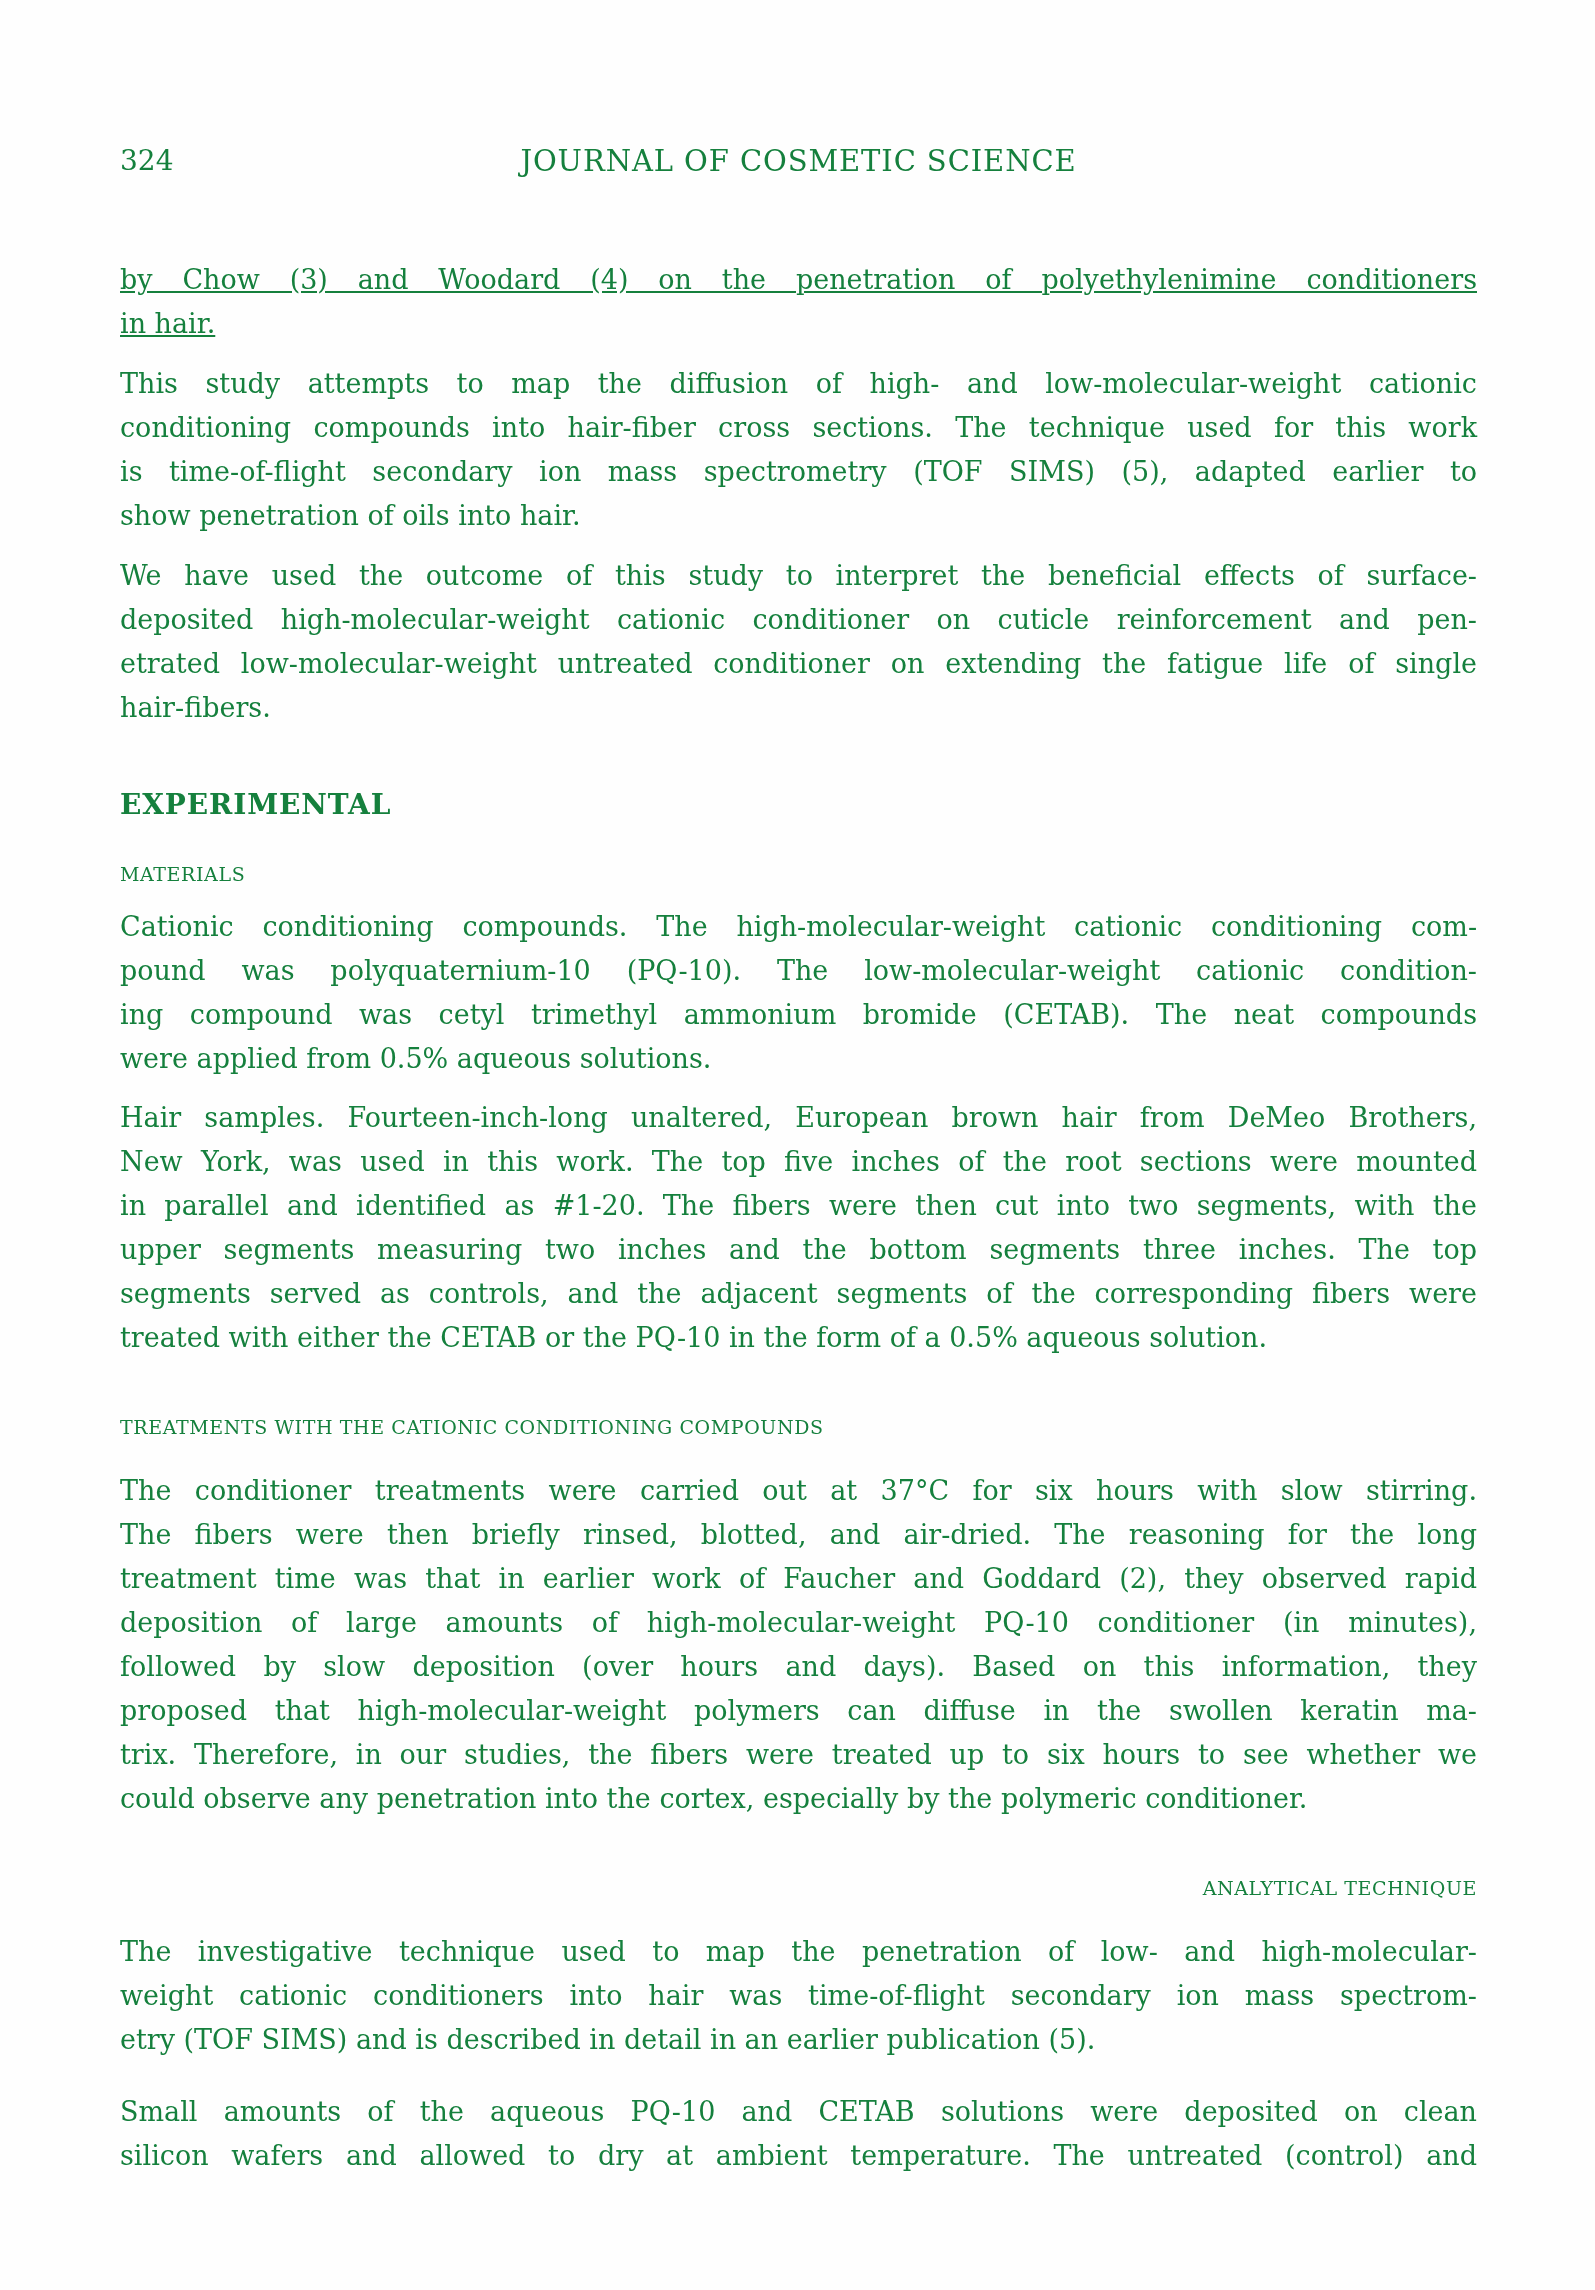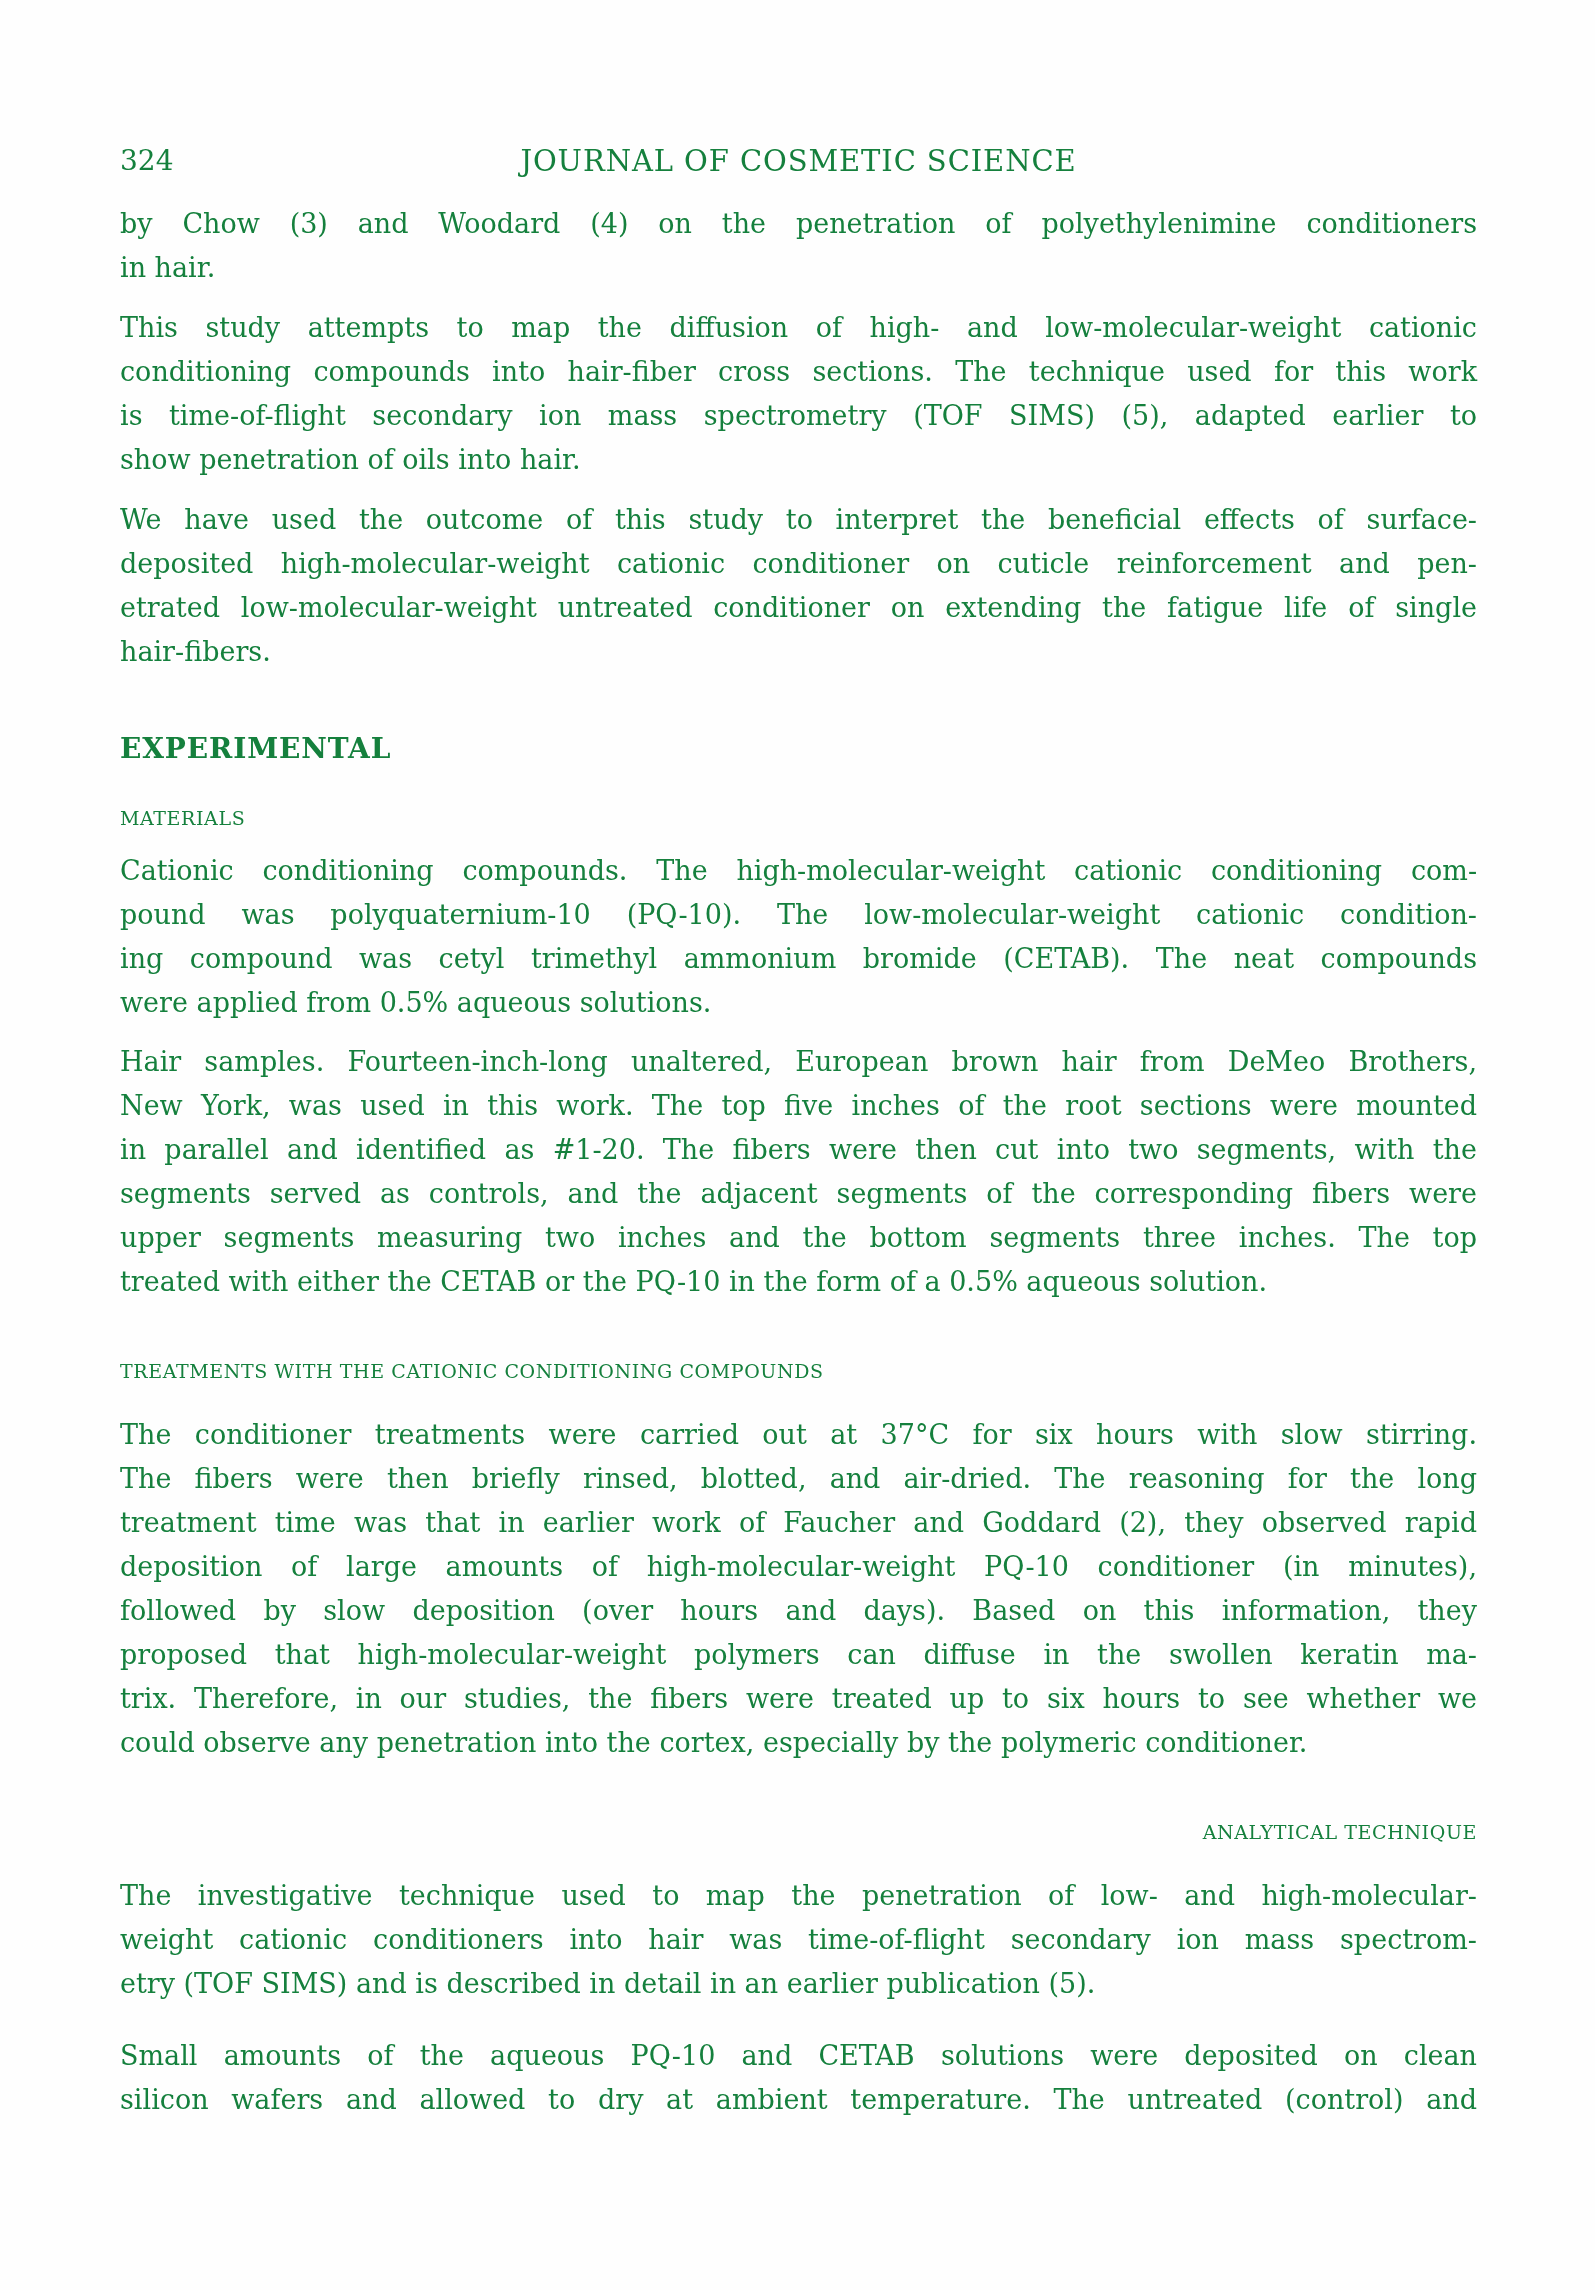--- a/index.html
+++ b/index.html
@@ -50,21 +50,21 @@
     font-size: 28px;
     font-weight: 700;
     letter-spacing: 0.9px;
     line-height: 34px;
   }
   .subheading {
     font-size: 19px;
     letter-spacing: 0.6px;
     line-height: 28px;
   }
-  .p1 { margin-top: 21px; }
+  .p1 { margin-top: 77px; text-decoration: underline; }
   .p2 { margin-top: 16px; }
   .p3 { margin-top: 16px; }
   .h-exp { margin-top: 58px; }
   .h-mat { margin-top: 38px; }
   .p4 { margin-top: 17px; }
   .p5 { margin-top: 15px; }
   .h-treat { margin-top: 53px; }
   .p6 { margin-top: 28px; }
   .h-anal { margin-top: 53px; text-align: right; }
   .p7 { margin-top: 28px; }
@@ -113,22 +113,22 @@
       <div class="line">ing compound was cetyl trimethyl ammonium bromide (CETAB). The neat compounds</div>
       <div class="line end">were applied from 0.5% aqueous solutions.</div>
     </div>
 
     <div class="para p5">
       <div class="line">
         <span class="lead-italic">Hair samples.</span><span> Fourteen-inch-long unaltered, European brown hair from DeMeo Brothers,</span>
       </div>
       <div class="line">New York, was used in this work. The top five inches of the root sections were mounted</div>
       <div class="line">in parallel and identified as #1-20. The fibers were then cut into two segments, with the</div>
+      <div class="line">upper segments measuring two inches and the bottom segments three inches. The top</div>
       <div class="line">segments served as controls, and the adjacent segments of the corresponding fibers were</div>
-      <div class="line">upper segments measuring two inches and the bottom segments three inches. The top</div>
       <div class="line end">treated with either the CETAB or the PQ-10 in the form of a 0.5% aqueous solution.</div>
     </div>
 
     <div class="subheading h-treat">TREATMENTS WITH THE CATIONIC CONDITIONING COMPOUNDS</div>
 
     <div class="para p6">
       <div class="line">The conditioner treatments were carried out at 37°C for six hours with slow stirring.</div>
       <div class="line">The fibers were then briefly rinsed, blotted, and air-dried. The reasoning for the long</div>
       <div class="line">treatment time was that in earlier work of Faucher and Goddard (2), they observed rapid</div>
       <div class="line">deposition of large amounts of high-molecular-weight PQ-10 conditioner (in minutes),</div>

